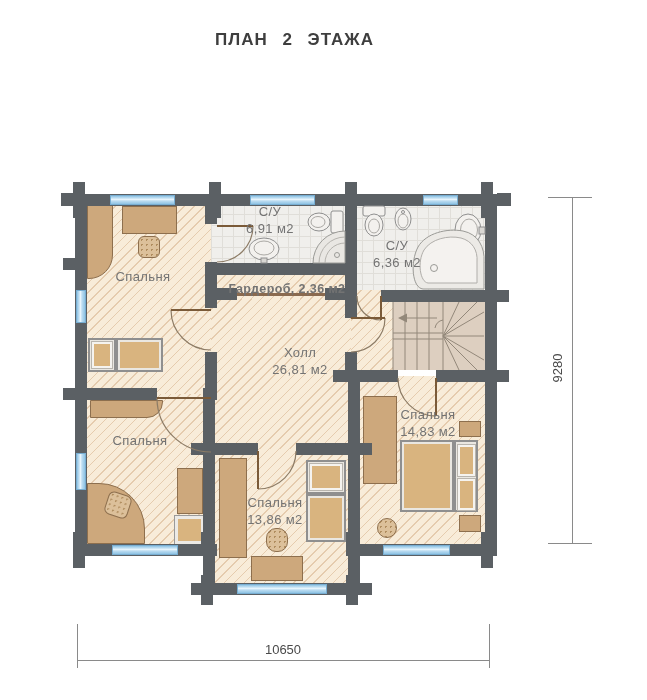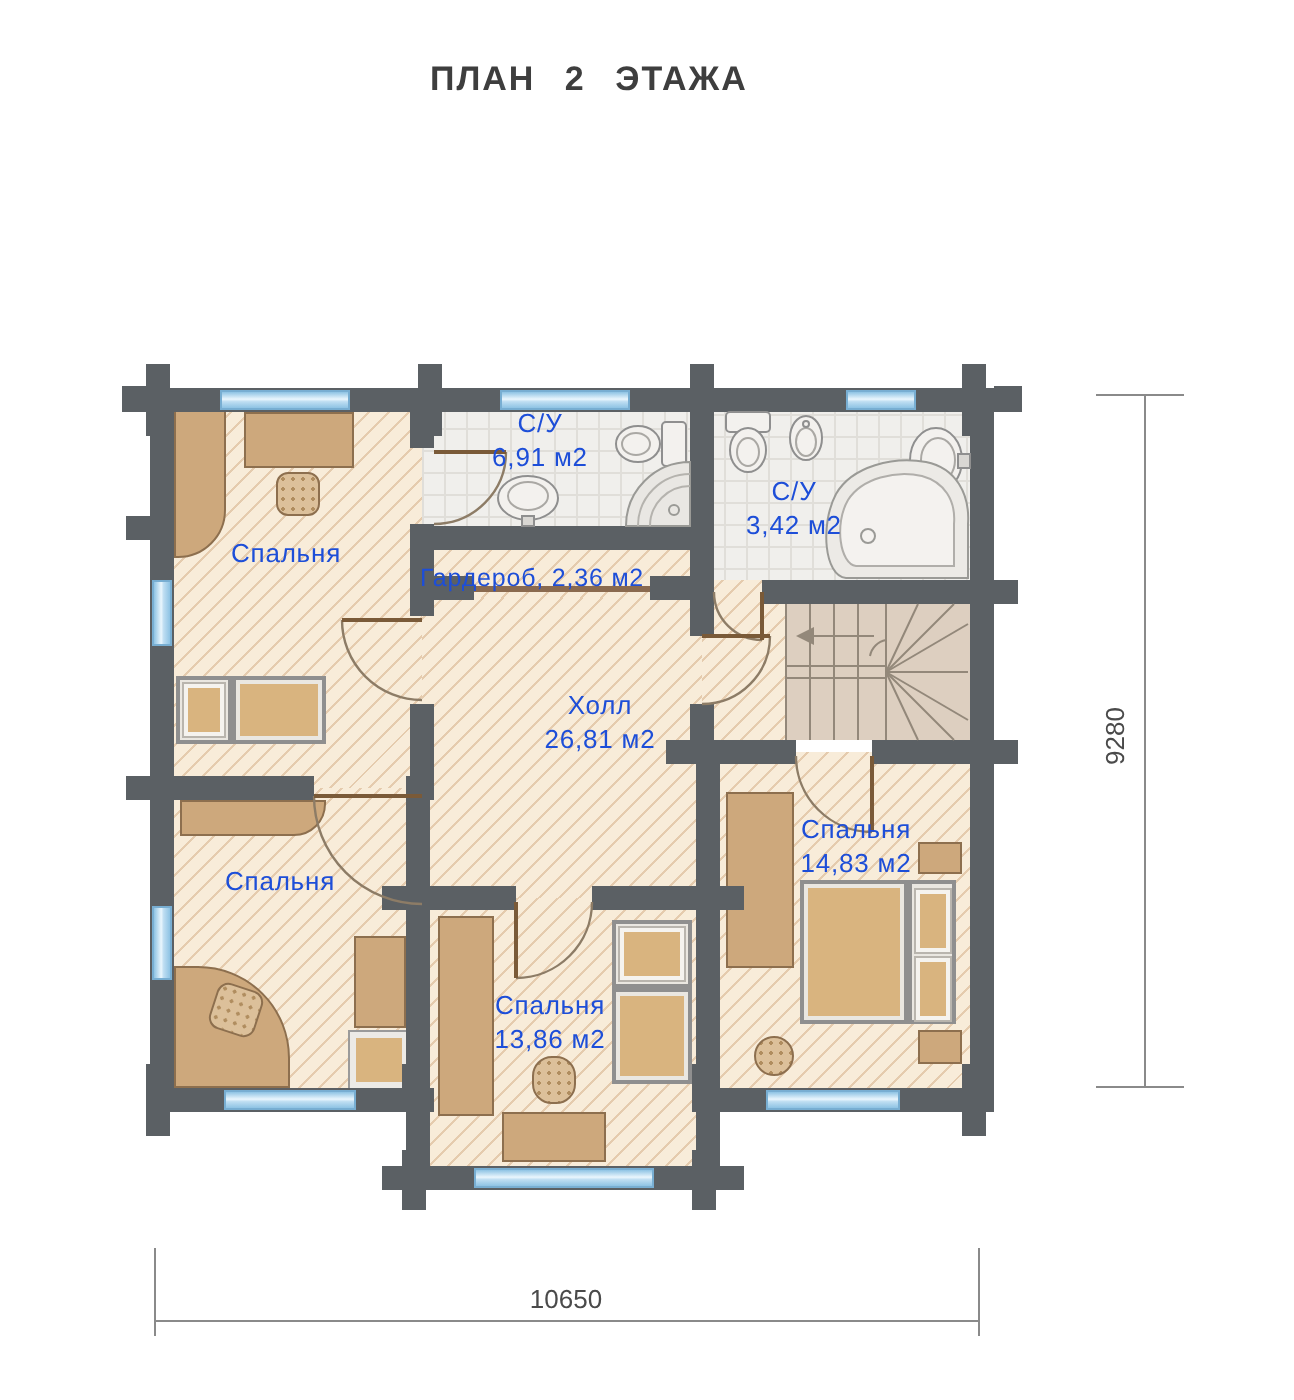--- a/index.html
+++ b/index.html
@@ -18,21 +18,21 @@
   .bed{position:absolute;z-index:2;background:#eae7e1;border:2px solid #8f8f8f;box-sizing:border-box;}
   .bed>div{position:absolute;}
   .pillow{background:#d9b47f;border:2px solid #f5f3ef;outline:1px solid #b9b5ae;}
   .mat{background:#d9b47f;}
   .gap{background:#8f8f8f;}
   .wall{position:absolute;z-index:3;background:#5b6064;}
   .win{position:absolute;z-index:4;border:1px solid #78aed2;box-sizing:border-box;}
   .win-h{background:linear-gradient(to bottom,#8ec3e4 0%,#eaf6fd 45%,#bfdef2 60%,#8ec3e4 100%);}
   .win-v{background:linear-gradient(to right,#8ec3e4 0%,#eaf6fd 45%,#bfdef2 60%,#8ec3e4 100%);}
   .overlay{position:absolute;left:0;top:0;z-index:5;pointer-events:none;}
-  .room-label{position:absolute;z-index:6;text-align:center;font-size:13px;color:#1d4ed8;
+  .room-label{position:absolute;z-index:6;text-align:center;font-size:13px;color:#737373;
               line-height:17px;letter-spacing:.4px;}
   .room-label span{display:block;}
   .room-label.one span{display:inline;white-space:nowrap;font-size:12.5px;}
   .title{position:absolute;left:215px;top:30px;z-index:6;font-size:17px;font-weight:bold;
          color:#3e3e3e;letter-spacing:1px;word-spacing:9px;}
   .dimline{position:absolute;z-index:2;background:#8a8a8a;}
   .dimtext{position:absolute;z-index:2;font-size:13px;color:#4a4a4a;text-align:center;}
   .slidedoor{position:absolute;z-index:4;background:#8a6a4f;}
 </style>
 </head>
@@ -232,23 +232,23 @@
 
   <div class="room-label" style="left:83px;top:268px;width:120px;">
     <span>Спальня</span>
   </div>
   <div class="room-label" style="left:210px;top:203px;width:120px;">
     <span>С/У</span>
     <span>6,91 м2</span>
   </div>
   <div class="room-label" style="left:337px;top:237px;width:120px;">
     <span>С/У</span>
-    <span>3,42 м2</span>
-  </div>
-  <div class="room-label one" style="left:198px;top:280px;width:136px;">
+    <span>6,36 м2</span>
+  </div>
+  <div class="room-label one" style="left:219px;top:280px;width:136px;font-weight:bold;">
     <span>Гардероб, 2,36 м2</span>
   </div>
   <div class="room-label" style="left:240px;top:344px;width:120px;">
     <span>Холл</span>
     <span>26,81 м2</span>
   </div>
   <div class="room-label" style="left:80px;top:432px;width:120px;">
     <span>Спальня</span>
   </div>
   <div class="room-label" style="left:215px;top:494px;width:120px;">

